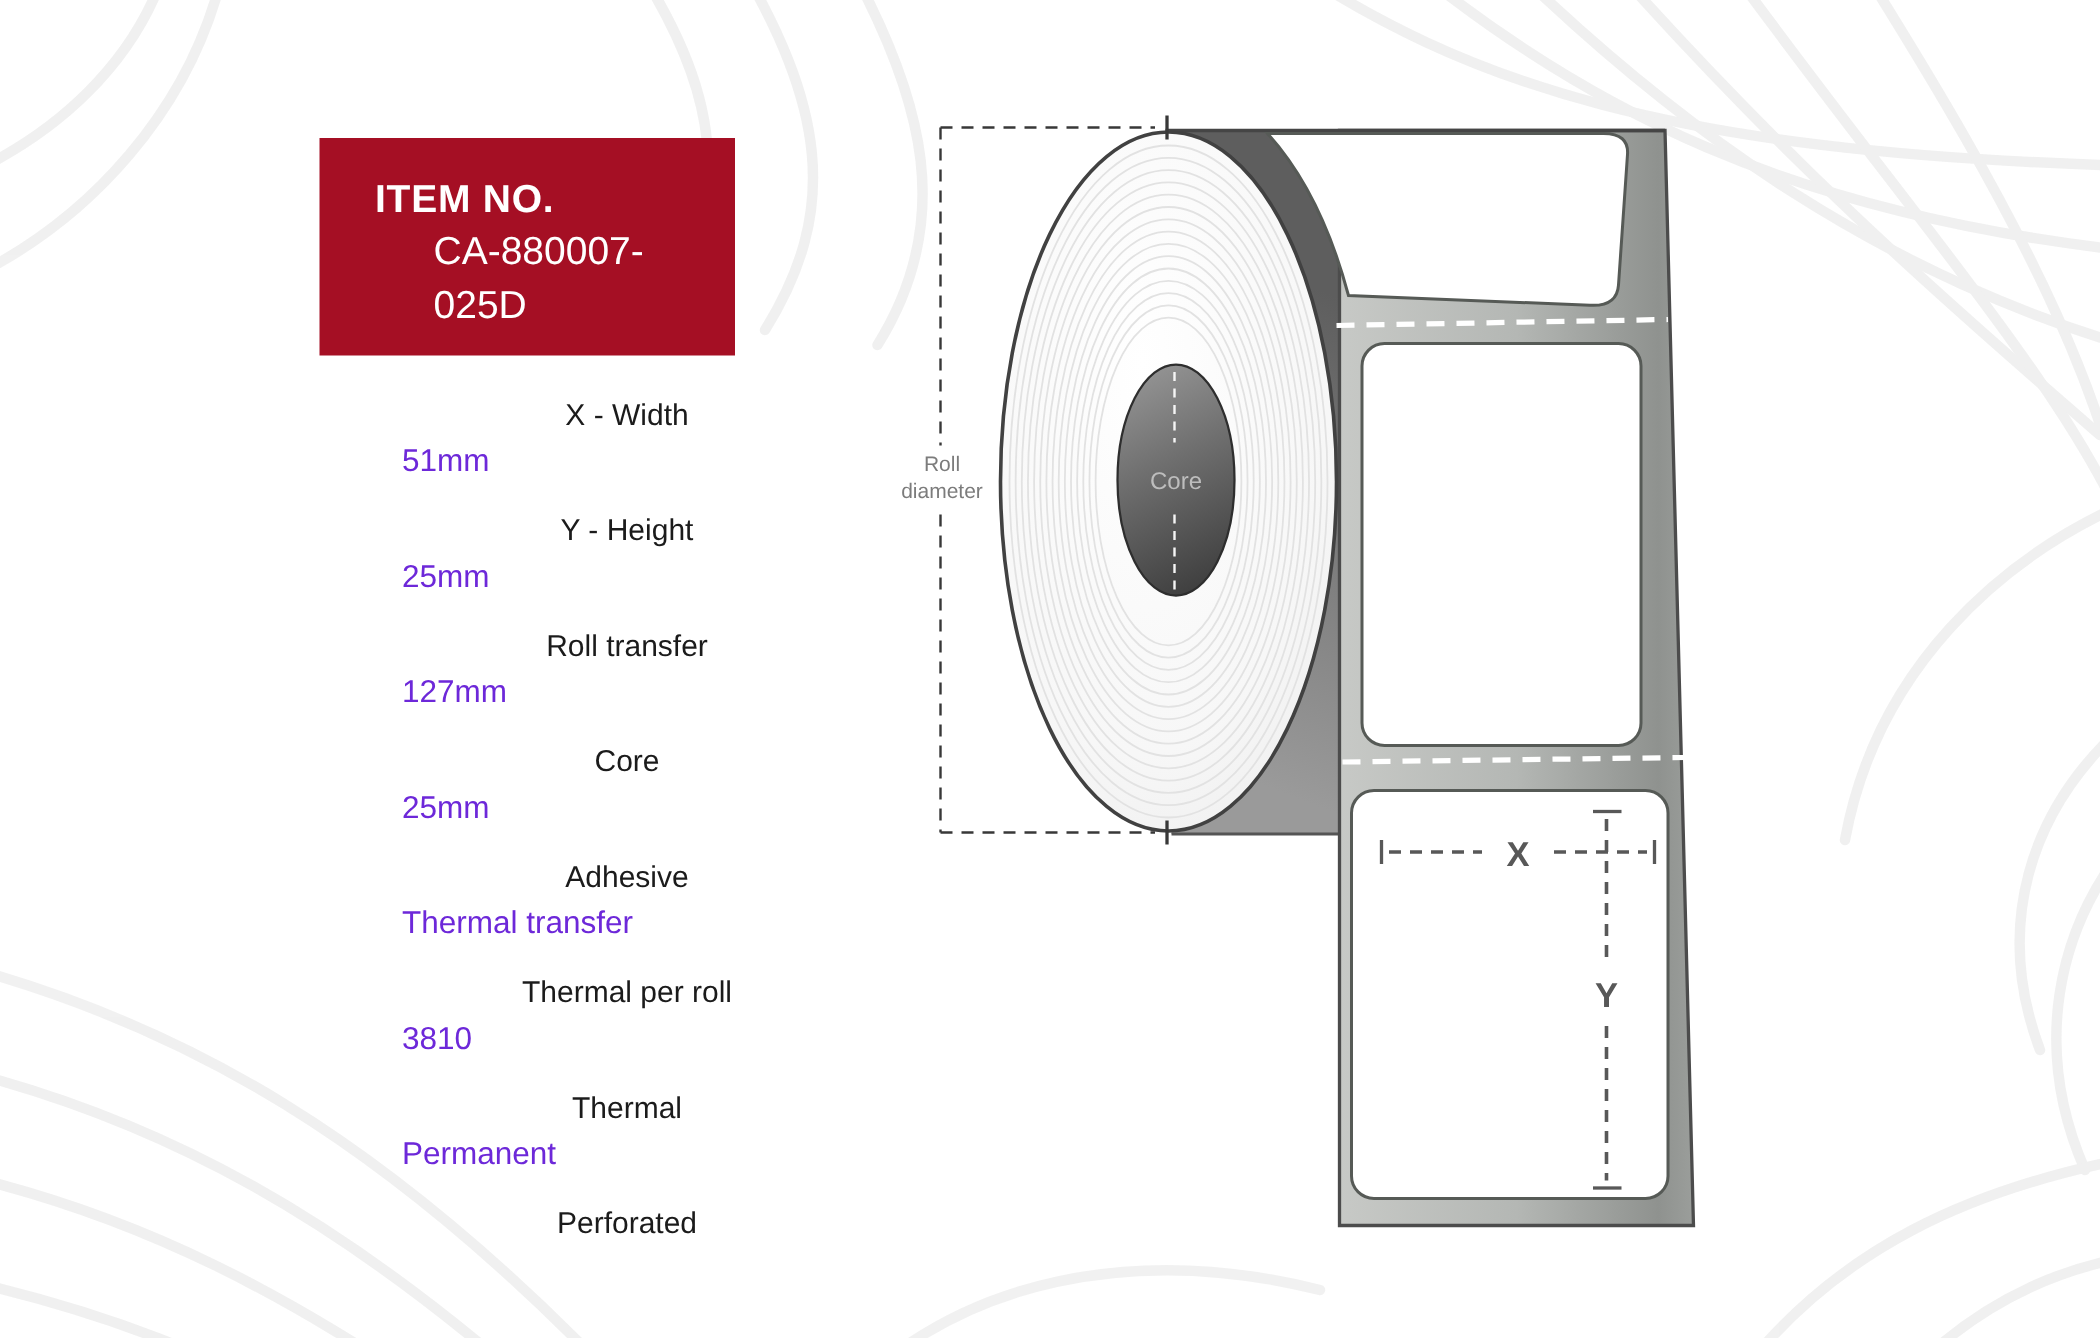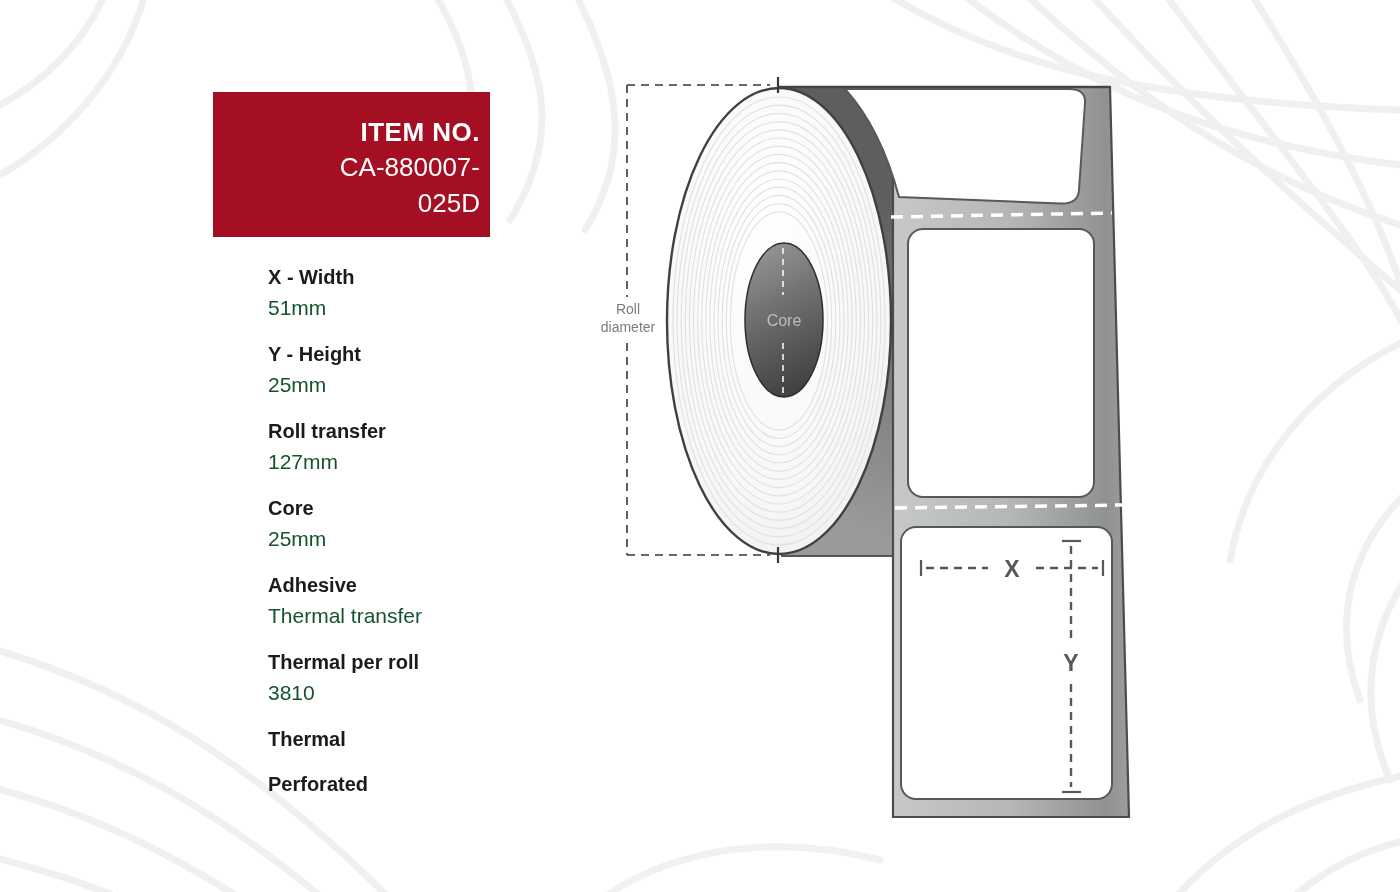--- a/index.html
+++ b/index.html
@@ -7,30 +7,30 @@
     position:relative; width:1400px; height:892px; overflow:hidden;
     background:#ffffff;
     font-family:"Liberation Sans","DejaVu Sans",sans-serif;
   }
   svg.diagram { position:absolute; left:0; top:0; z-index:0; }
 
   
   .item-card {
     position:absolute; left:213px; top:92px; width:277px; height:145px;
     background:var(--accent,#a50f24); color:#ffffff; box-sizing:border-box;
-    padding:24px 10px 0 37px; z-index:2;text-align:right;
+    padding:24px 10px 0 37px; z-index:2;
   }
   .item-label  { font-weight:bold; font-size:26px; line-height:33px; letter-spacing:.5px; }
   .item-number { font-weight:400;  font-size:26px; line-height:36px;margin-left:39px; }
 
   
   .specs { position:absolute; left:268px; top:262px; width:300px; z-index:2; }
   .spec-row   { margin-bottom:15px; }
-  .spec-label { font-weight:bold; font-size:20px; line-height:30px; color:#1b1b1b; }
-  .spec-value { font-weight:400;  font-size:21px; line-height:32px; color:#14532d; }
+  .spec-label { font-weight:normal; font-size:20px; line-height:30px; color:#1b1b1b;text-align:center; }
+  .spec-value { font-weight:400;  font-size:21px; line-height:32px; color:#6d28d9; }
 </style>
 </head>
 <body>
 
 <div class="canvas">
 
   <svg class="diagram" width="1400" height="892" viewBox="0 0 1400 892">
     <defs>
       <linearGradient id="linerGrad" gradientUnits="userSpaceOnUse" x1="893" y1="0" x2="1129" y2="0">
         <stop offset="0" stop-color="#c7c9c6"></stop>
@@ -182,20 +182,21 @@
     <div class="spec-value">Thermal transfer</div>
   </div>
 
   <div class="spec-row">
     <div class="spec-label">Thermal per roll</div>
     <div class="spec-value">3810</div>
   </div>
 
   <div class="spec-row">
     <div class="spec-label">Thermal</div>
+    <div class="spec-value">Permanent</div>
   </div>
 
   <div class="spec-row">
     <div class="spec-label">Perforated</div>
   </div>
 </div>
 
 </div>
 
 </body></html>

